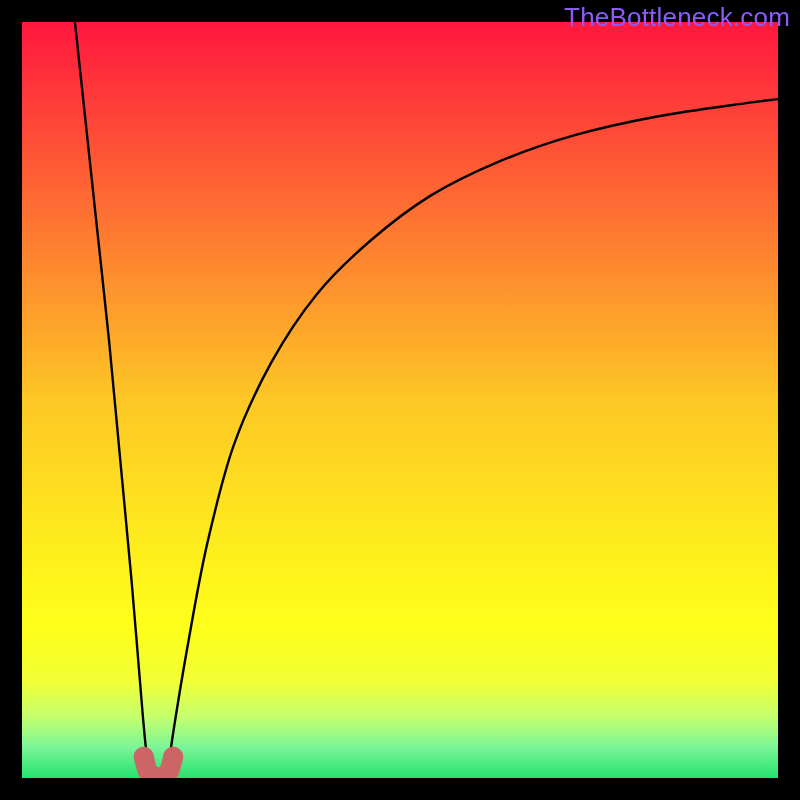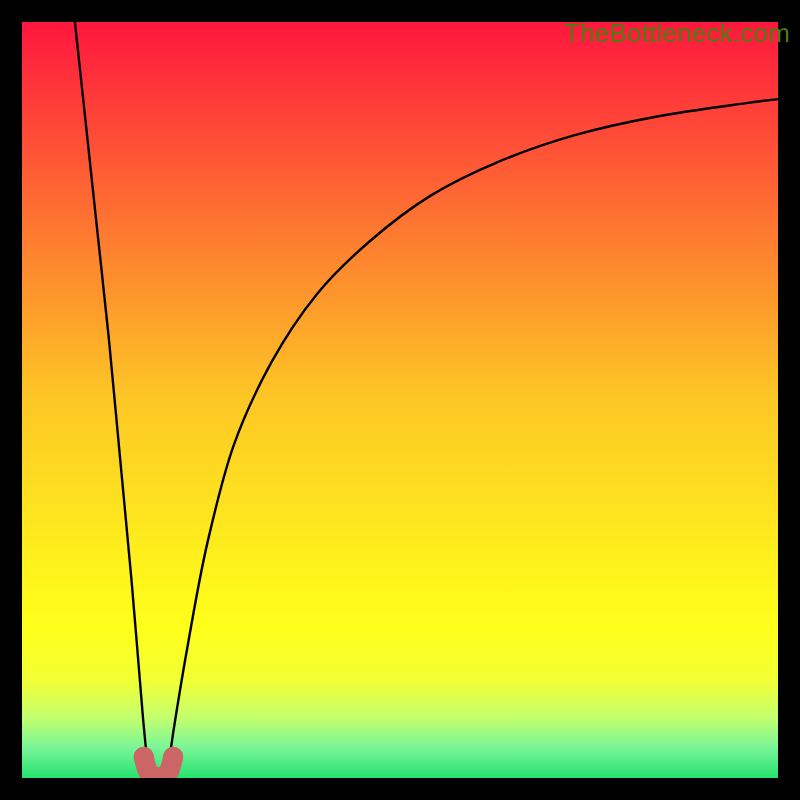--- a/index.html
+++ b/index.html
@@ -20,23 +20,23 @@
   .plot {
     position: absolute;
     left: 22px;
     top: 22px;
     width: 756px;
     height: 756px;
     overflow: hidden;
   }
   .watermark {
     position: absolute;
-    top: 18px;
+    top: 2px;
     right: 10px;
-    color: #4d7c0f;
+    color: #8b5cf6;
     font-size: 26px;
     font-weight: 500;
     letter-spacing: 0.2px;
     user-select: none;
   }
   svg { display: block; }
 </style>
 </head>
 <body>
 

